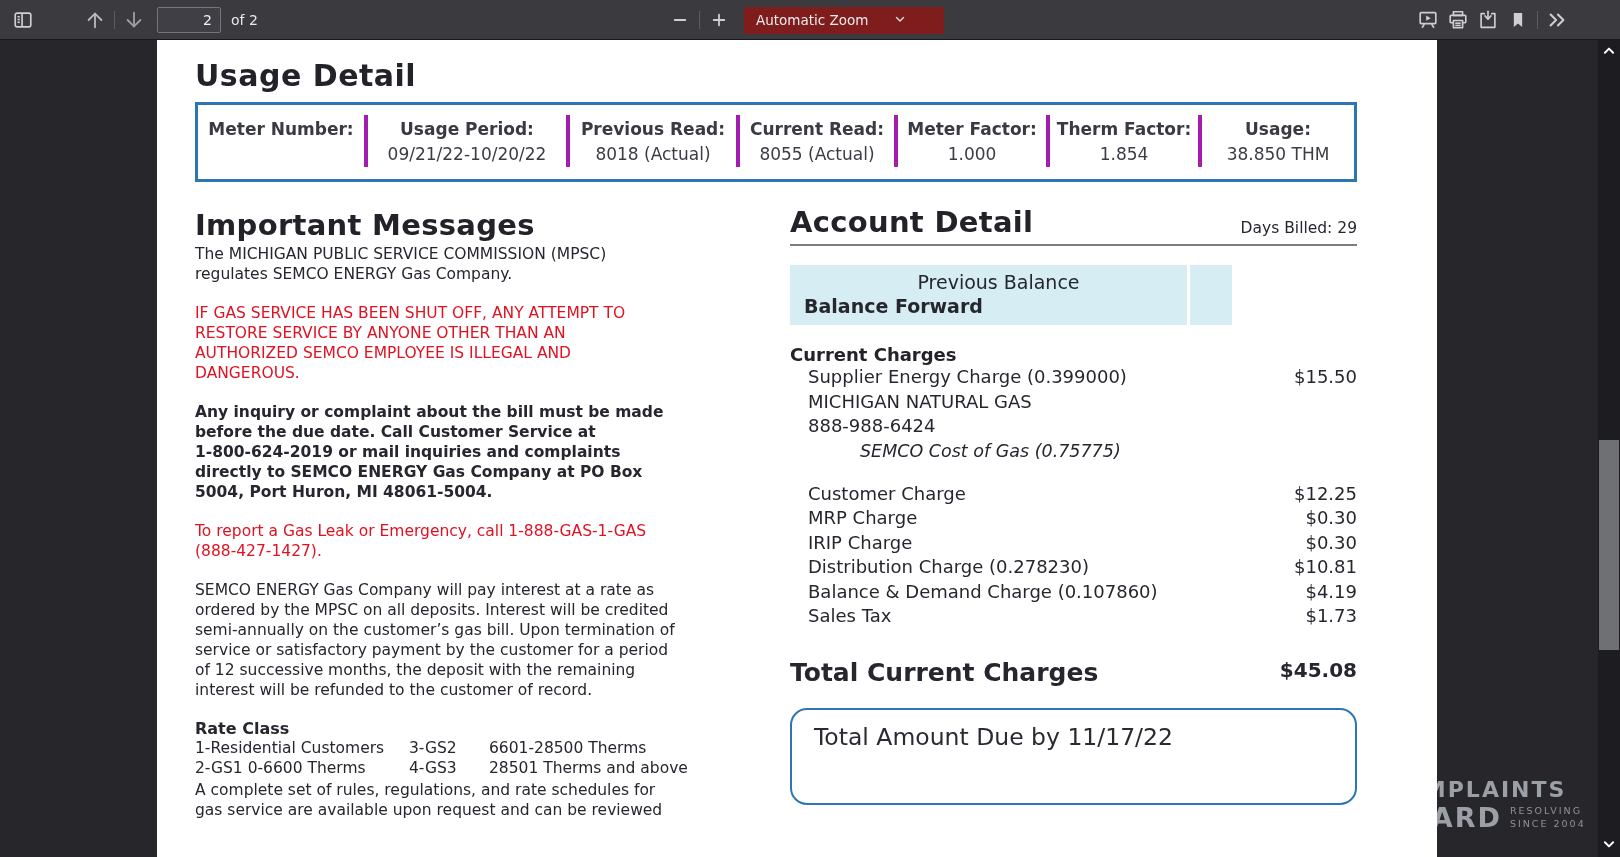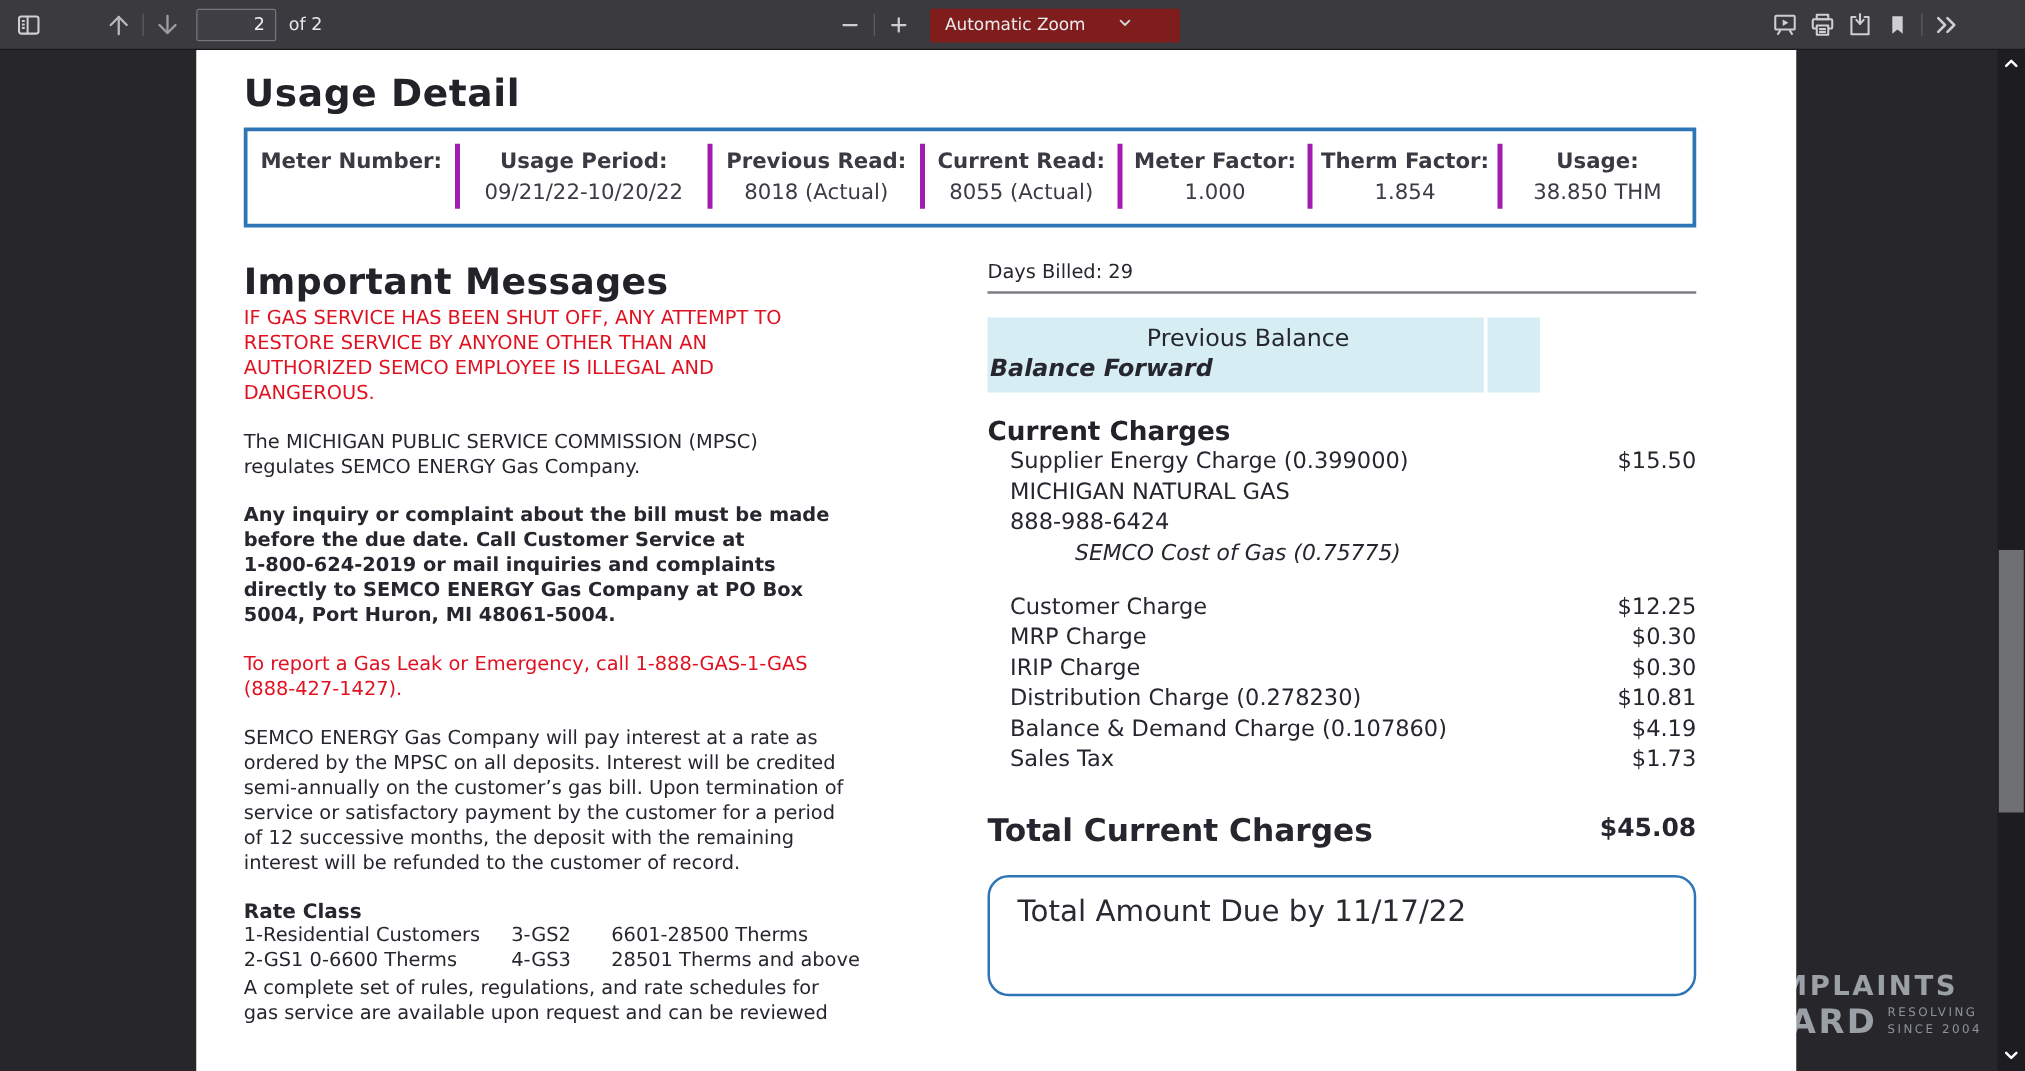--- a/index.html
+++ b/index.html
@@ -67,23 +67,23 @@
 
   .ad-header { display:flex; align-items:flex-end; justify-content:space-between;
                border-bottom:2px solid #7d7d82; padding-bottom:7px; }
   .ad-title { font-size:29px; font-weight:bold; color:#222229; letter-spacing:0.3px; line-height:1; }
   .ad-days { font-size:15.5px; color:#26262e; }
 
   .balance-box { margin-top:19px; width:442px; display:flex; }
   .balance-main { flex:1; background:#d5edf3; padding:5px 0 7px 0; }
   .balance-amt { width:42px; background:#d5edf3; margin-left:3px; }
   .bal-line1 { font-size:19px; padding-left:20px; line-height:24px;text-align:center; }
-  .bal-line2 { font-size:19px; font-weight:bold; font-style:italic; padding-left:2px; line-height:24px; }
-
-  .cc-title { margin-top:19px; font-size:21px; font-weight:bold; color:#222229; }
+  .bal-line2 { font-size:19px; font-weight:bold; padding-left:2px; line-height:24px;margin-left:12px; }
+
+  .cc-title { margin-top:19px; font-size:18px; font-weight:bold; color:#222229; }
   .charge-row { display:flex; justify-content:space-between; font-size:18px; line-height:24.5px; }
   .charge-row .lbl { padding-left:18px; }
   .charge-row .amt { text-align:right; }
   .sub-italic { font-style:italic; padding-left:70px; font-size:17.5px; line-height:25px; }
   .gap18 { height:18px; }
 
   .total-row { display:flex; justify-content:space-between; margin-top:29px;
                font-weight:bold; }
   .total-row .lbl { font-size:25px; }
   .total-row .amt { font-size:20px; }
@@ -258,26 +258,26 @@
       <div class="u-col u-c6">
         <span class="u-head">Usage:</span>
         <span class="u-val">38.850 THM</span>
       </div>
     </div>
 
     <div class="columns">
 
       <div class="col-left">
         <div class="im-title">Important Messages</div>
+        <p class="para">The MICHIGAN PUBLIC SERVICE COMMISSION (MPSC)
+regulates SEMCO ENERGY Gas Company.</p>
         <p class="para red">IF GAS SERVICE HAS BEEN SHUT OFF, ANY ATTEMPT TO
 RESTORE SERVICE BY ANYONE OTHER THAN AN
 AUTHORIZED SEMCO EMPLOYEE IS ILLEGAL AND
 DANGEROUS.</p>
-        <p class="para">The MICHIGAN PUBLIC SERVICE COMMISSION (MPSC)
-regulates SEMCO ENERGY Gas Company.</p>
         <p class="para bold">Any inquiry or complaint about the bill must be made
 before the due date. Call Customer Service at
 1-800-624-2019 or mail inquiries and complaints
 directly to SEMCO ENERGY Gas Company at PO Box
 5004, Port Huron, MI 48061-5004.</p>
         <p class="para red">To report a Gas Leak or Emergency, call 1-888-GAS-1-GAS
 (888-427-1427).</p>
         <p class="para">SEMCO ENERGY Gas Company will pay interest at a rate as
 ordered by the MPSC on all deposits. Interest will be credited
 semi-annually on the customer’s gas bill. Upon termination of
@@ -294,20 +294,21 @@
           <span>4-GS3</span>
           <span>28501 Therms and above</span>
         </div>
 
         <p class="para">A complete set of rules, regulations, and rate schedules for
 gas service are available upon request and can be reviewed</p>
       </div>
 
       <div class="col-right">
         <div class="ad-header">
+          <span class="ad-title">Account Detail</span>
           <span class="ad-days">Days Billed: 29</span>
         </div>
 
         <div class="balance-box">
           <div class="balance-main">
             <div class="bal-line1">Previous Balance</div>
             <div class="bal-line2">Balance Forward</div>
           </div>
           <div class="balance-amt"></div>
         </div>

